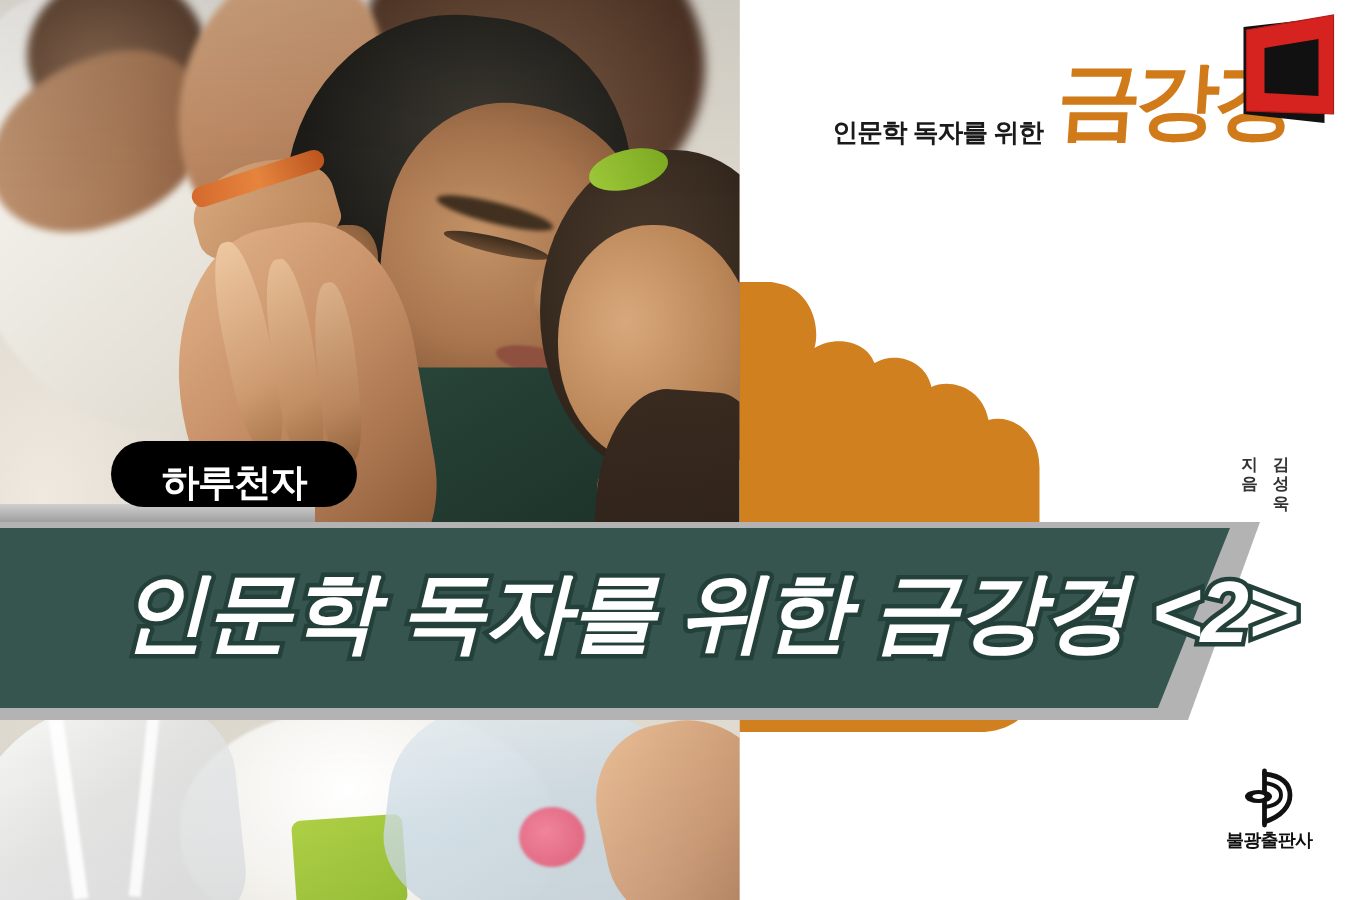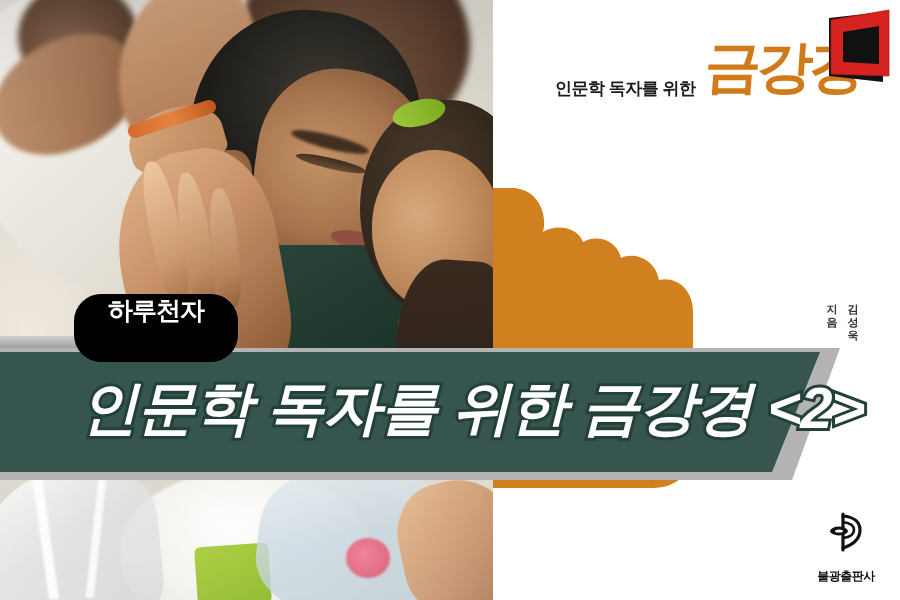--- a/index.html
+++ b/index.html
@@ -298,24 +298,24 @@
     letter-spacing:-1px;
     white-space:nowrap;
     -webkit-text-stroke:6px #24403a;
     paint-order:stroke fill;
     text-shadow:0 0 1px #24403a;
   }
 
   
   #label-box{
     position:absolute;left:74px;top:294px;
-    width:164px;height:68px;
+    width:164px;height:44px;
     background:#000000;
     z-index:7;
-    display:flex;align-items:flex-start;justify-content:center;border-radius:27px;
+    display:flex;align-items:flex-end;justify-content:center;border-radius:27px;
   }
   #label-text{
     color:#ffffff;font-size:25px;font-weight:bold;letter-spacing:-1px;
   }
 
   
   #author{
     position:absolute;left:826px;top:296px;
     z-index:6;
     display:flex;flex-direction:row;gap:10px;
@@ -326,21 +326,21 @@
     font-size:11px;font-weight:bold;color:#333333;
     letter-spacing:2px;
     line-height:1;
   }
 
   
   #publisher{
     position:absolute;left:798px;top:512px;
     width:96px;
     z-index:6;
-    display:flex;flex-direction:column;align-items:center;gap:16px;
+    display:flex;flex-direction:column;align-items:center;gap:0;
   }
   #pub-name{
     font-size:12px;font-weight:bold;color:#111111;letter-spacing:-0.5px;
   }
 </style>
 </head>
 <body>
 
 <div id="cover">
 

